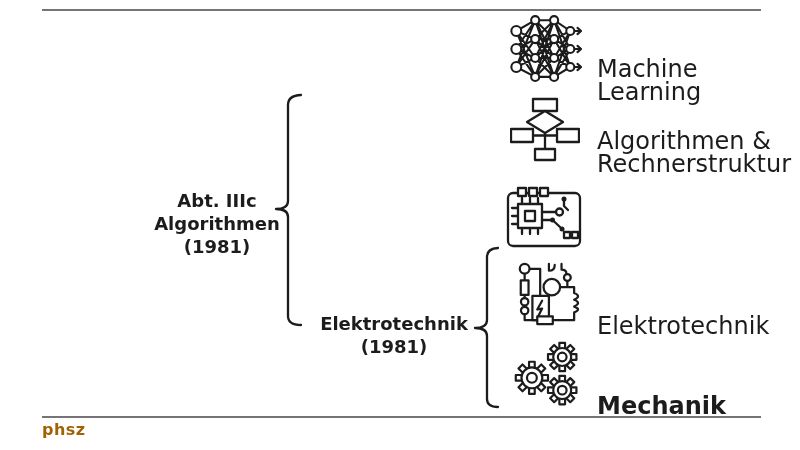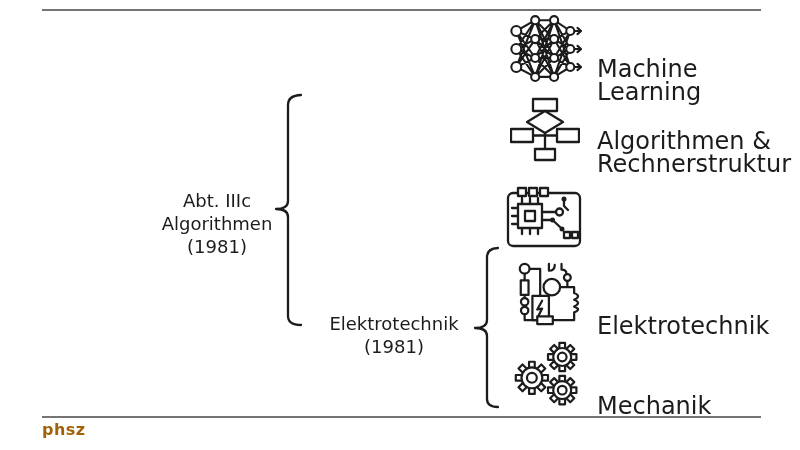--- a/index.html
+++ b/index.html
@@ -6,29 +6,29 @@
   .stage{
     position:relative;width:800px;height:450px;background:#ffffff;overflow:hidden;
     font-family:"DejaVu Sans","Liberation Sans",sans-serif;color:#1c1c1c;
   }
   .rule{position:absolute;left:42px;width:719px;height:2px;background:#757575;}
   .rule-top{top:9px;}
   .rule-bottom{top:416px;}
   .logo{position:absolute;left:42px;top:420px;font-size:16px;font-weight:bold;
         letter-spacing:0.5px;color:#a16207;}
   .overlay{position:absolute;left:0;top:0;pointer-events:none;}
-  .grp{position:absolute;width:170px;text-align:center;font-size:18px;line-height:23px;}
+  .grp{position:absolute;width:170px;text-align:center;font-size:18px;line-height:23px;font-weight:bold;}
   .grp-iiic{left:132px;top:189px;}
   .grp-iiib{left:309px;top:312px;}
   .lbl{position:absolute;left:597px;font-size:24px;line-height:23px;margin-top:30px;}
   .lbl-1{top:28px;}
   .lbl-2{top:100px;}
   .lbl-3{top:195px;}
   .lbl-4{top:285px;}
-  .lbl-5{top:365px;}
+  .lbl-5{top:365px;font-weight:bold;}
   .icn{position:absolute;}
   .icn-1{left:510px;top:15px;}
   .icn-2{left:510px;top:97px;}
   .icn-3{left:506px;top:186px;}
   .icn-4{left:510px;top:261px;}
   .icn-5{left:512px;top:341px;}
   svg .s{fill:none;stroke:#1c1c1c;stroke-width:2.3;stroke-linecap:round;stroke-linejoin:round;}
   svg .sf{fill:#ffffff;stroke:#1c1c1c;stroke-width:2.3;stroke-linejoin:round;}
   svg .dot{fill:#1c1c1c;stroke:none;}
 </style>

